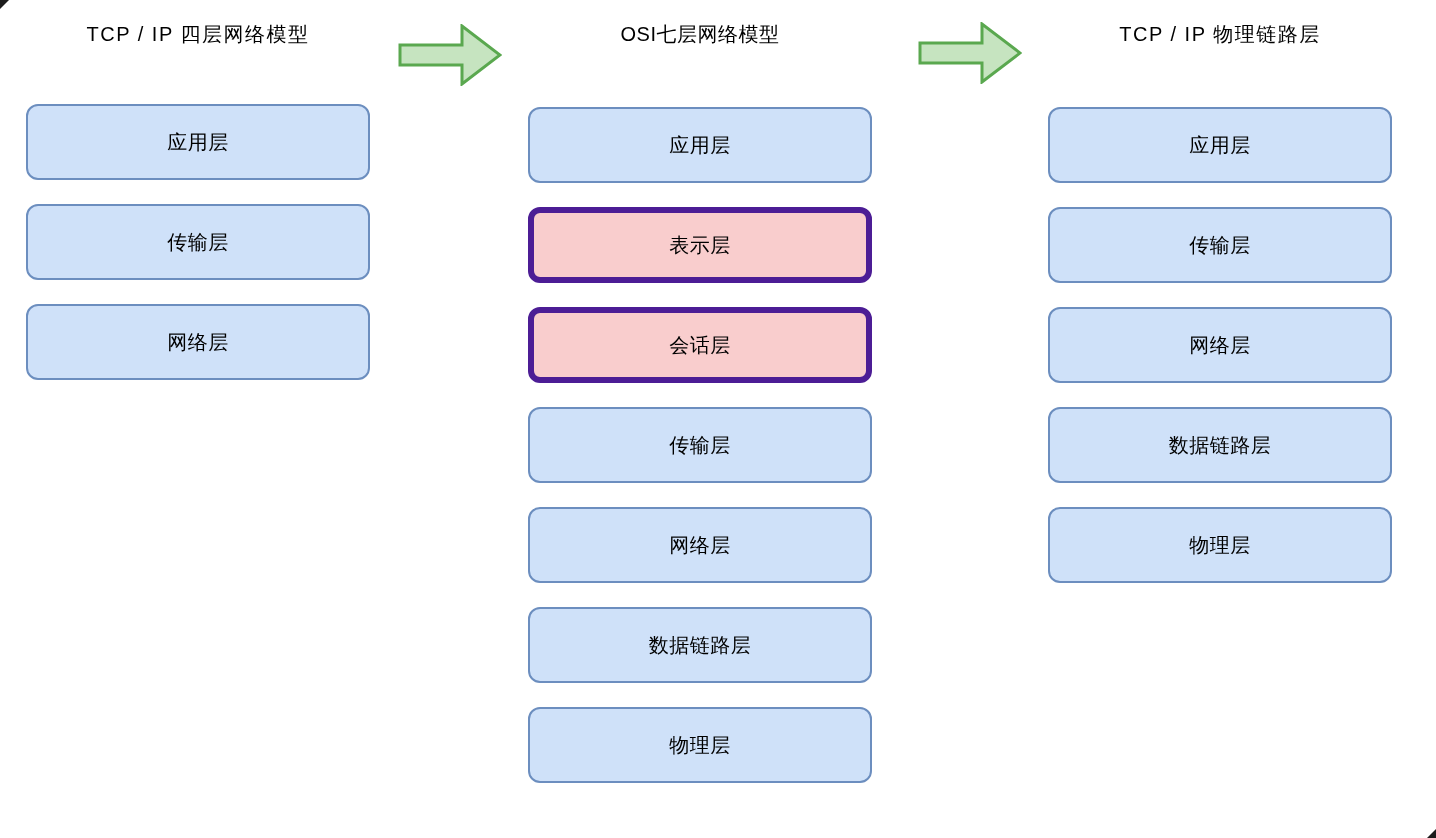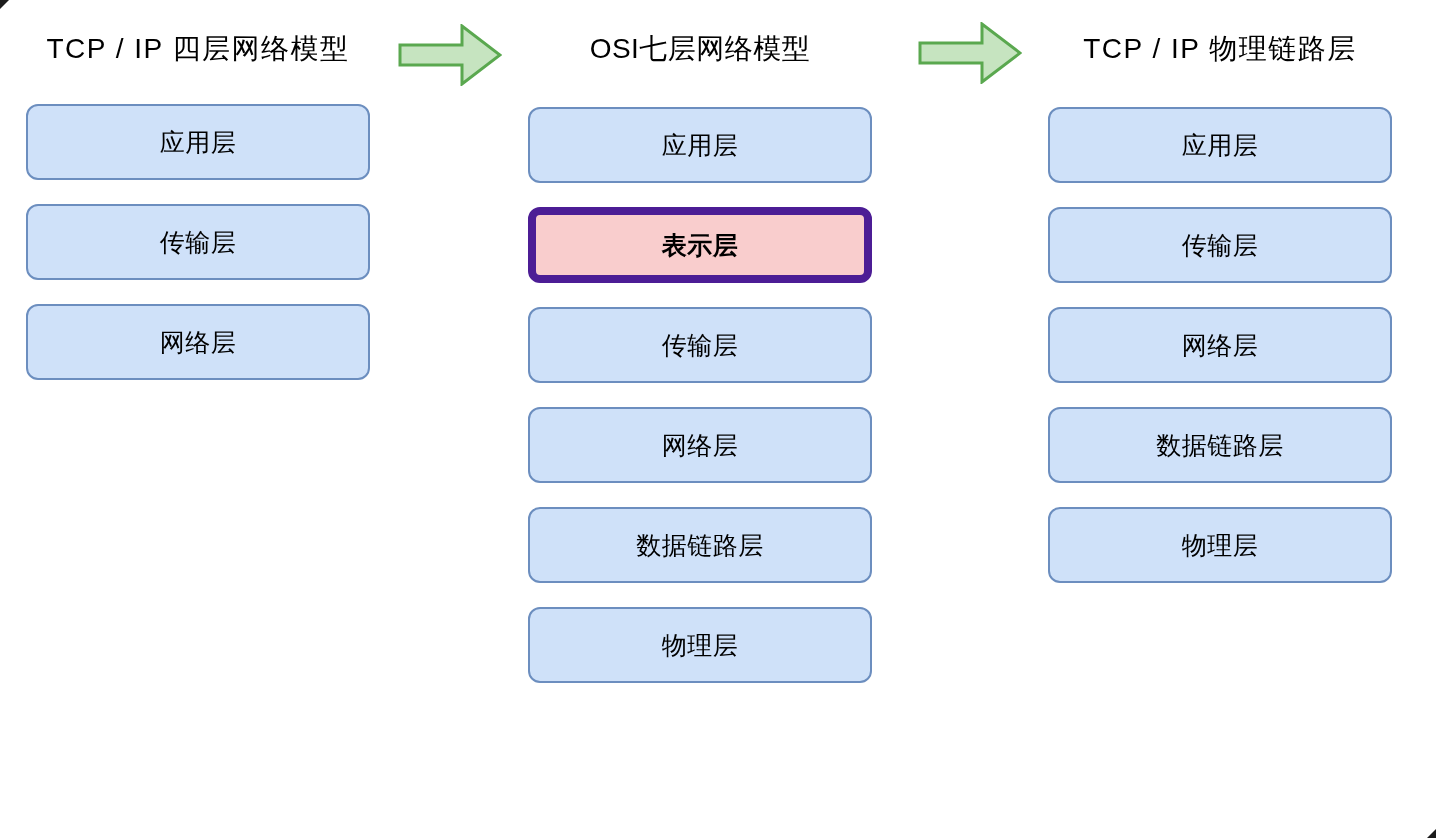--- a/index.html
+++ b/index.html
@@ -46,25 +46,25 @@
   .column {
     position: absolute;
     top: 0;
   }
   .column.col-0 { left: 26px;   width: 344px; }
   .column.col-1 { left: 528px;  width: 344px; }
   .column.col-2 { left: 1048px; width: 344px; }
 
   .column-title {
     position: absolute;
-    top: 32px;
+    top: 17px;
     left: 0;
     width: 344px;
     text-align: center;
-    font-size: 28px;
+    font-size: 20px;
     line-height: 34px;
     letter-spacing: 0.5px;
     color: #000000;
     white-space: nowrap;
   }
   .column-title.mono-lead {
     letter-spacing: 1.5px;
   }
 
   .layer-stack {
@@ -78,32 +78,31 @@
 
   .layer-box {
     box-sizing: border-box;
     width: 344px;
     height: 76px;
     margin-bottom: 24px;
     border-radius: 12px;
     display: flex;
     align-items: center;
     justify-content: center;
-    font-size: 25px;
+    font-size: 20px;
     line-height: 30px;
     letter-spacing: 0.5px;
   }
   .layer-box.blue {
     background: #cfe1f9;
     border: 2px solid #6c8ebf;
   }
   .layer-box.red {
     background: #f9cdcd;
-    border: 8px solid #4c1d95;
-    font-weight: bold;
+    border: 6px solid #4c1d95;
   }
 
   .arrow {
     position: absolute;
   }
   .arrow.a0 { left: 398px; top: 24px; }
   .arrow.a1 { left: 918px; top: 22px; }
 
   .arrow svg { display: block; }
 </style>
@@ -128,20 +127,21 @@
     <svg width="104" height="62" viewBox="0 0 104 62" aria-hidden="true">
       <polygon points="2,21 64,21 64,2 102,31 64,60 64,41 2,41" fill="#c6e4c0" stroke="#5aa84f" stroke-width="3" stroke-linejoin="miter"></polygon>
     </svg>
   </div>
 
   <div class="column col-1">
     <div class="column-title">OSI七层网络模型</div>
     <div class="layer-stack s1">
       <div class="layer-box blue">应用层</div>
       <div class="layer-box red">表示层</div>
+      <div class="layer-box red">会话层</div>
       <div class="layer-box blue">传输层</div>
       <div class="layer-box blue">网络层</div>
       <div class="layer-box blue">数据链路层</div>
       <div class="layer-box blue">物理层</div>
     </div>
   </div>
 
   <div class="arrow a1">
     <svg width="104" height="62" viewBox="0 0 104 62" aria-hidden="true">
       <polygon points="2,21 64,21 64,2 102,31 64,60 64,41 2,41" fill="#c6e4c0" stroke="#5aa84f" stroke-width="3" stroke-linejoin="miter"></polygon>

